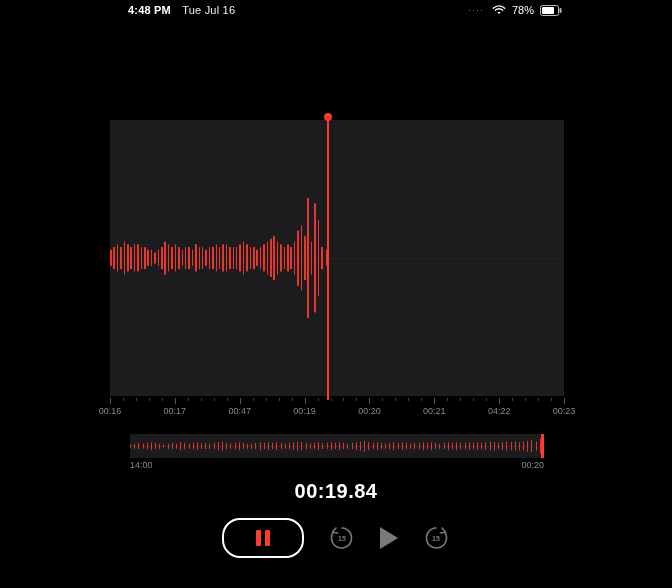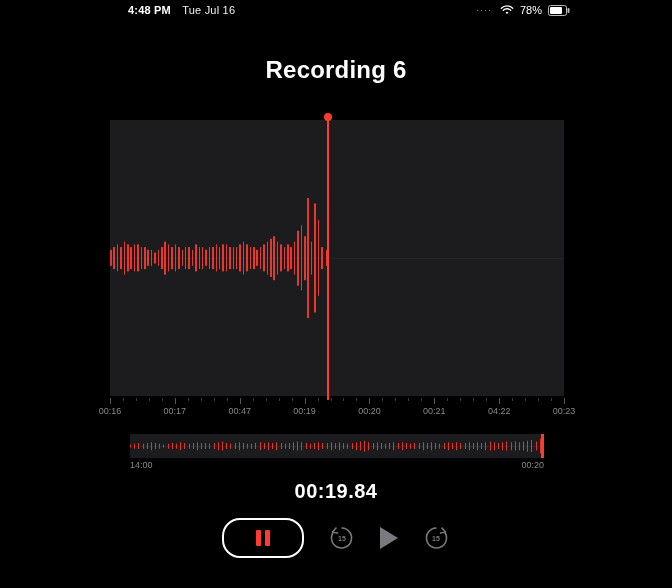--- a/index.html
+++ b/index.html
@@ -12,21 +12,21 @@
     font-family: -apple-system, "Helvetica Neue", Helvetica, Arial, sans-serif;
     -webkit-font-smoothing: antialiased;
     overflow: hidden;
   }
 
   
   .status-bar {
     position: absolute;
     top: 4px;
     left: 0;
-    right: 4px;
+    right: 12px;
     height: 18px;
     font-size: 11px;
     color: #fff;
   }
   .status-left {
     position: absolute;
     left: 128px;
     top: 0;
     font-weight: 600;
     letter-spacing: .2px;
@@ -273,21 +273,20 @@
       <svg width="22" height="11" viewBox="0 0 22 11">
         <rect x="0.5" y="0.5" width="18" height="10" rx="2" ry="2" fill="none" stroke="#bbb" stroke-width="1"></rect>
         <rect x="2" y="2" width="12" height="7" rx="1" fill="#fff"></rect>
         <rect x="19.5" y="3" width="2" height="5" rx="1" fill="#bbb"></rect>
       </svg>
     </span>
   </div>
 </div>
 
 <div class="title-block">
-  <div class="title">Recording 6</div>
 </div>
 
 <div class="wave-pane">
   <div class="axis-line"></div>
   <div class="wave-bars" id="wave-bars">
       <div class="wbar" style="left: 0px; height: 16.3636px;"></div>
       <div class="wbar" style="left: 3.405px; height: 21.8182px;"></div>
       <div class="wbar" style="left: 6.81px; height: 27.2727px;"></div>
       <div class="wbar" style="left: 10.215px; height: 21.8182px;"></div>
       <div class="wbar" style="left: 13.62px; height: 32.7273px;"></div>

